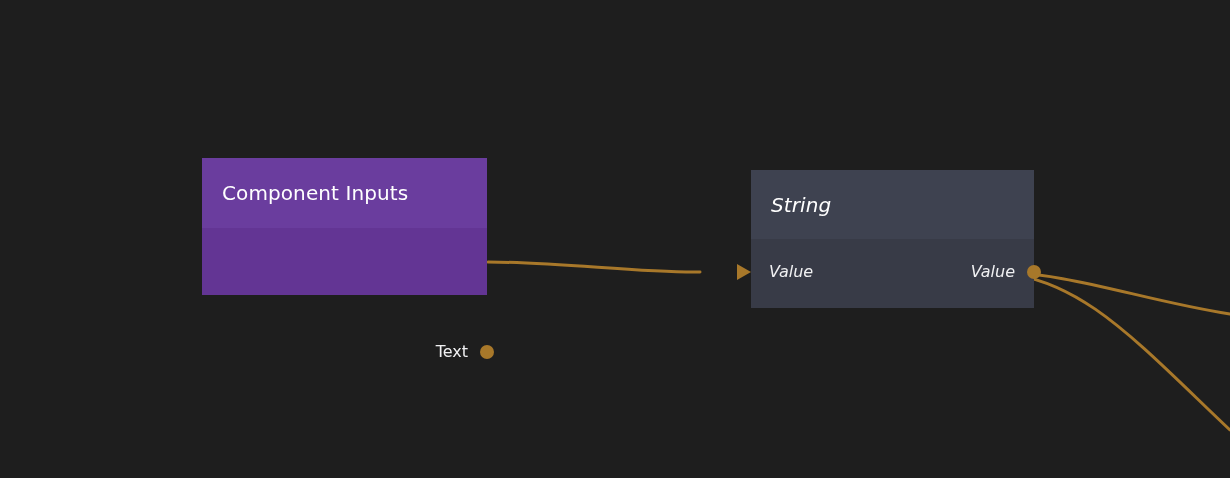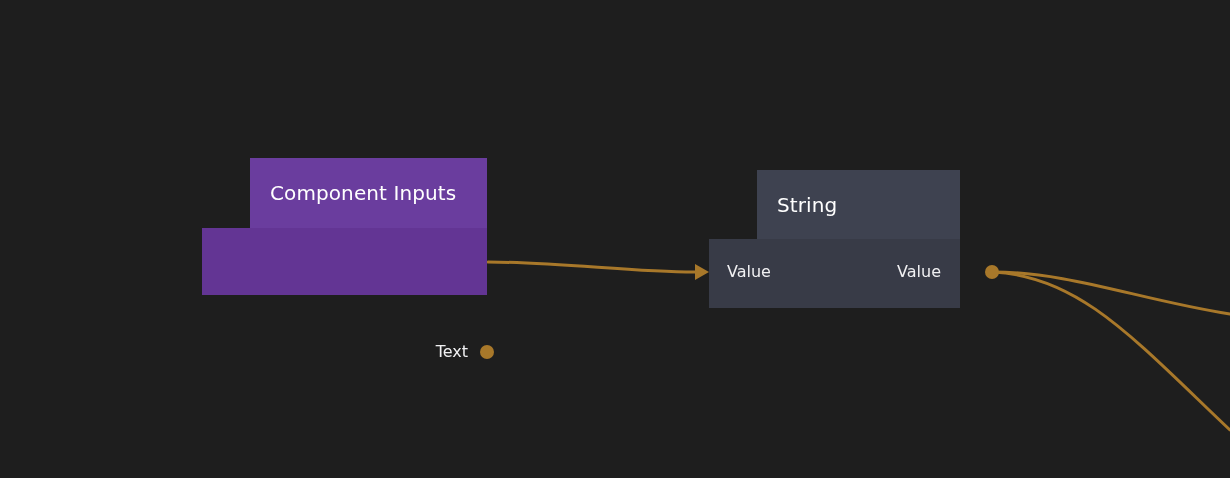--- a/index.html
+++ b/index.html
@@ -37,21 +37,20 @@
   }
   .node-header {
     display: flex;
     align-items: center;
     box-sizing: border-box;
     padding: 0 20px;
     font-size: 20px;
     color: #ffffff;
     letter-spacing: 0.1px;
     white-space: nowrap;
-    margin-left: 48px;
   }
   .node-body {
     flex: 1;
     position: relative;
     box-sizing: border-box;
   }
   .port-row {
     position: absolute;
     left: 0;
     right: 0;
@@ -108,24 +107,25 @@
   #node-component-inputs .node-body {
     background: #633594;
   }
   #node-component-inputs .port-row.row-text {
     top: 80px;
     margin-top: 32px;
   }
 
   
   #node-string {
-    left: 709px;
+    left: 751px;
     top: 170px;
-    width: 251px;
+    width: 283px;
     height: 138px;
+    font-style: italic;
   }
   #node-string .node-header {
     height: 69px;
     background: #3e4250;
   }
   #node-string .node-body {
     background: #383b47;
   }
   #node-string .port-row.row-value {
     top: 21px;

